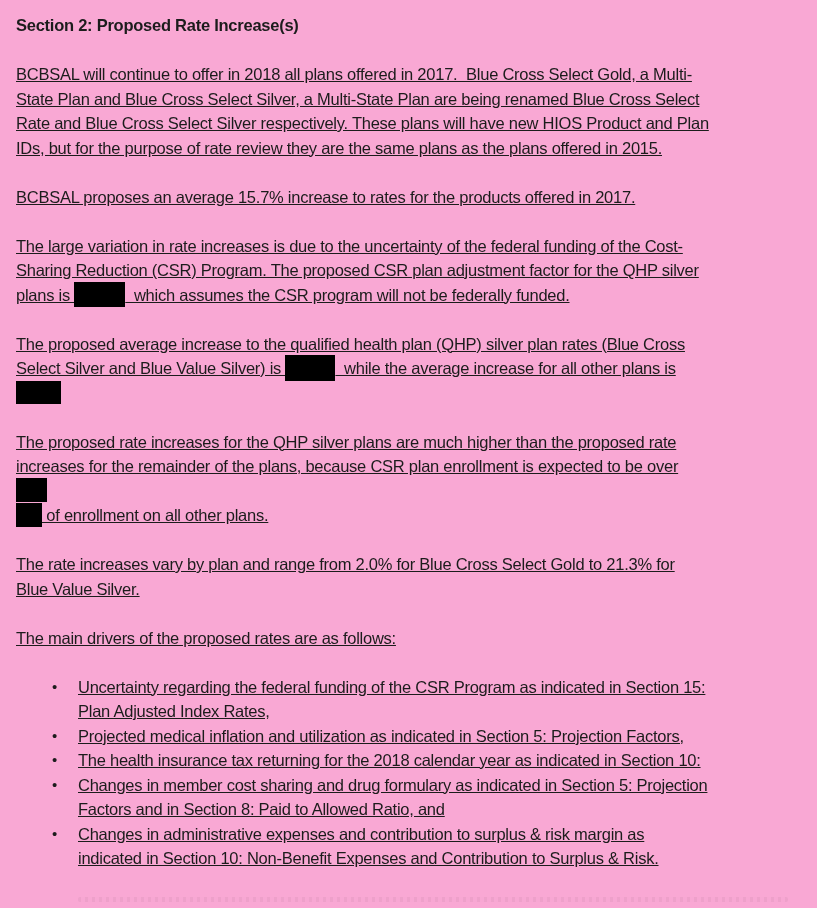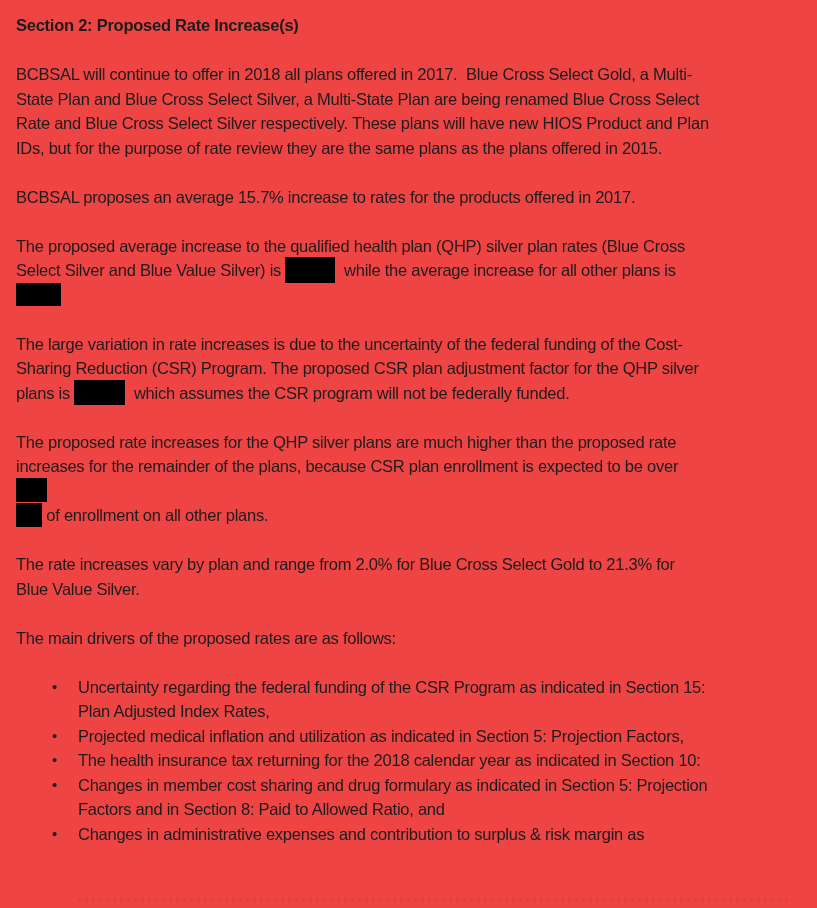--- a/index.html
+++ b/index.html
@@ -1,39 +1,40 @@
 <!DOCTYPE html>
 <html><head>
 <meta charset="utf-8">
 <style>
   html, body { margin: 0; padding: 0; background: #ffffff; }
   .page {
     position: relative;
     width: 817px;
     height: 908px;
-    background: #ef4444;
+    background: #f9a8d4;
     overflow: hidden;
     box-sizing: border-box;
     padding: 13px 0 0 16px;
     font-family: "Liberation Sans", "DejaVu Sans", sans-serif;
     font-size: 16.5px;
     letter-spacing: -0.25px;
     color: #1c1c1c;
   }
   .heading {
     font-weight: bold;
     height: 24.5px;
     line-height: 24.5px;
     white-space: pre;
   }
   .block { margin-top: 24.5px; }
   .line {
     height: 24.5px;
     line-height: 24.5px;
     white-space: pre;
+    text-decoration: underline;
   }
   .redact {
     display: inline-block;
     vertical-align: middle;
     margin-top: -4px;
   }
   .bullet-item { position: relative; padding-left: 62px; }
   .bullet-dot {
     position: absolute;
     left: 36px;
@@ -65,28 +66,28 @@
       <div class="block para">
         <div class="line"><span>BCBSAL will continue to offer in 2018 all plans offered in 2017.  Blue Cross Select Gold, a Multi-</span></div>
         <div class="line"><span>State Plan and Blue Cross Select Silver, a Multi-State Plan are being renamed Blue Cross Select</span></div>
         <div class="line"><span>Rate and Blue Cross Select Silver respectively. These plans will have new HIOS Product and Plan</span></div>
         <div class="line"><span>IDs, but for the purpose of rate review they are the same plans as the plans offered in 2015.</span></div>
       </div>
       <div class="block para">
         <div class="line"><span>BCBSAL proposes an average 15.7% increase to rates for the products offered in 2017.</span></div>
       </div>
       <div class="block para">
+        <div class="line"><span>The large variation in rate increases is due to the uncertainty of the federal funding of the Cost-</span></div>
+        <div class="line"><span>Sharing Reduction (CSR) Program. The proposed CSR plan adjustment factor for the QHP silver</span></div>
+        <div class="line"><span>plans is </span><span class="redact" style="width: 51px; height: 25px; background: rgb(0, 0, 0);"></span><span>  which assumes the CSR program will not be federally funded.</span></div>
+      </div>
+      <div class="block para">
         <div class="line"><span>The proposed average increase to the qualified health plan (QHP) silver plan rates (Blue Cross</span></div>
         <div class="line"><span>Select Silver and Blue Value Silver) is </span><span class="redact" style="width: 50px; height: 26px; background: rgb(0, 0, 0);"></span><span>  while the average increase for all other plans is</span></div>
         <div class="line"><span class="redact" style="width: 45px; height: 23px; background: rgb(0, 0, 0);"></span></div>
-      </div>
-      <div class="block para">
-        <div class="line"><span>The large variation in rate increases is due to the uncertainty of the federal funding of the Cost-</span></div>
-        <div class="line"><span>Sharing Reduction (CSR) Program. The proposed CSR plan adjustment factor for the QHP silver</span></div>
-        <div class="line"><span>plans is </span><span class="redact" style="width: 51px; height: 25px; background: rgb(0, 0, 0);"></span><span>  which assumes the CSR program will not be federally funded.</span></div>
       </div>
       <div class="block para">
         <div class="line"><span>The proposed rate increases for the QHP silver plans are much higher than the proposed rate</span></div>
         <div class="line"><span>increases for the remainder of the plans, because CSR plan enrollment is expected to be over</span></div>
         <div class="line"><span class="redact" style="width: 31px; height: 24px; background: rgb(0, 0, 0);"></span></div>
         <div class="line"><span class="redact" style="width: 26px; height: 24px; background: rgb(0, 0, 0);"></span><span> of enrollment on all other plans.</span></div>
       </div>
       <div class="block para">
         <div class="line"><span>The rate increases vary by plan and range from 2.0% for Blue Cross Select Gold to 21.3% for</span></div>
         <div class="line"><span>Blue Value Silver.</span></div>
@@ -109,18 +110,19 @@
           <div class="line"><span>The health insurance tax returning for the 2018 calendar year as indicated in Section 10:</span></div>
         </div>
         <div class="bullet-item">
           <span class="bullet-dot">•</span>
           <div class="line"><span>Changes in member cost sharing and drug formulary as indicated in Section 5: Projection</span></div>
           <div class="line"><span>Factors and in Section 8: Paid to Allowed Ratio, and</span></div>
         </div>
         <div class="bullet-item">
           <span class="bullet-dot">•</span>
           <div class="line"><span>Changes in administrative expenses and contribution to surplus &amp; risk margin as</span></div>
+          <div class="line"><span>indicated in Section 10: Non-Benefit Expenses and Contribution to Surplus &amp; Risk.</span></div>
         </div>
       </div>
     </div>
 
   <div class="scan-artifact"></div>
 </div>
 
 </body></html>

